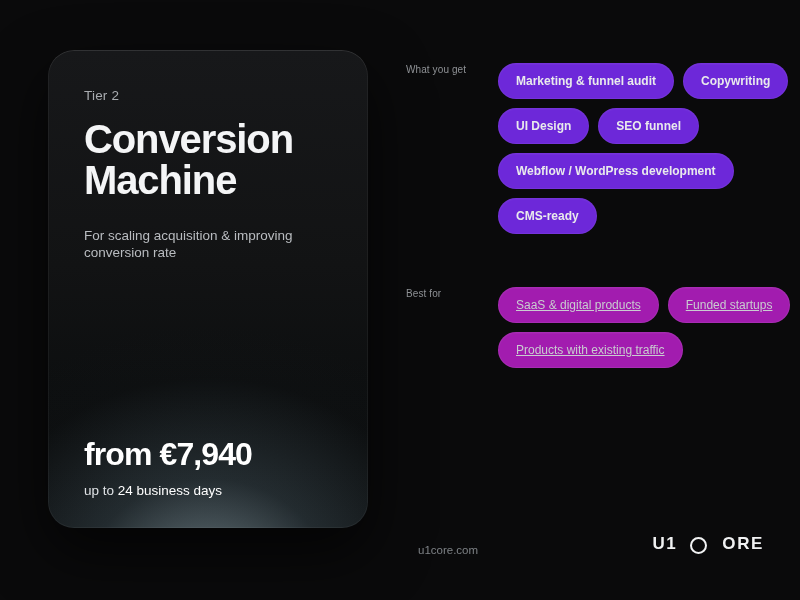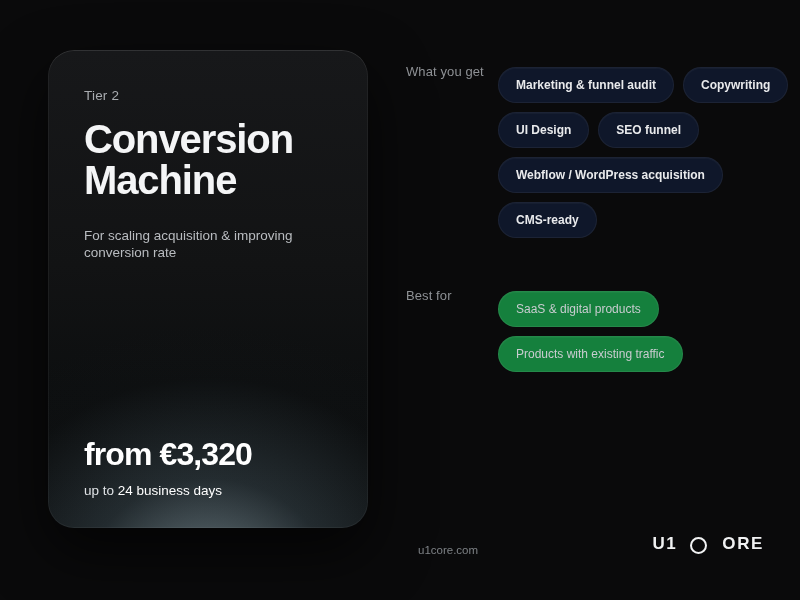--- a/index.html
+++ b/index.html
@@ -101,53 +101,54 @@
 
   
   .right {
     position: absolute;
     left: 406px;
     top: 64px;
     width: 350px;
   }
 
   .section-label {
-    font-size: 13px;
+    font-size: 10px;
     color: #8e9195;
     letter-spacing: 0.1px;
     margin: 0 0 10px 0;
   }
 
   .chips {
     display: flex;
     flex-wrap: wrap;
     gap: 9px;
     width: 330px;
     margin-left: 92px;
     margin-top: -22px;
   }
 
   .chip {
-    background: #0f172a;
+    background: #6d28d9;
     border: 1px solid rgba(255,255,255,0.055);
     border-radius: 999px;
     padding: 11px 17px;
     font-size: 12px;
     font-weight: 700;
     color: #e9eaec;
     white-space: nowrap;
     line-height: 1;
     box-shadow: inset 0 1px 0 rgba(255,255,255,0.03);
   }
 
   .chip.soft {
-    background: #15803d;
+    background: #a21caf;
     font-weight: 400;
     color: #c9ccd0;
     border: 1px solid rgba(255,255,255,0.07);
+    text-decoration: underline;
   }
 
   .group-bestfor {
     position: absolute;
     left: 406px;
     top: 288px;
     width: 350px;
   }
 
   
@@ -187,42 +188,43 @@
 
 <div class="stage">
 
   <div class="card">
     <div class="card-inner">
       <p class="tier">Tier 2</p>
       <h1 class="card-title">Conversion Machine</h1>
       <p class="card-sub">For scaling acquisition &amp; improving conversion rate</p>
 
       <div class="card-bottom">
-        <p class="price">from €3,320</p>
+        <p class="price">from €7,940</p>
         <p class="delivery"><span>up to </span><b>24 business days</b></p>
       </div>
     </div>
   </div>
 
   <div class="right">
     <p class="section-label">What you get</p>
     <div class="chips">
       <span class="chip">Marketing &amp; funnel audit</span>
       <span class="chip">Copywriting</span>
       <span class="chip">UI Design</span>
       <span class="chip">SEO funnel</span>
-      <span class="chip">Webflow / WordPress acquisition</span>
+      <span class="chip">Webflow / WordPress development</span>
       <span class="chip">CMS-ready</span>
     </div>
   </div>
 
   <div class="group-bestfor">
     <p class="section-label">Best for</p>
     <div class="chips">
       <span class="chip soft">SaaS &amp; digital products</span>
+      <span class="chip soft">Funded startups</span>
       <span class="chip soft">Products with existing traffic</span>
     </div>
   </div>
 
   <div class="site">u1core.com</div>
   <div class="logo">
     <span>U1</span>
     <span class="mark"></span>
     <span>ORE</span>
   </div>

